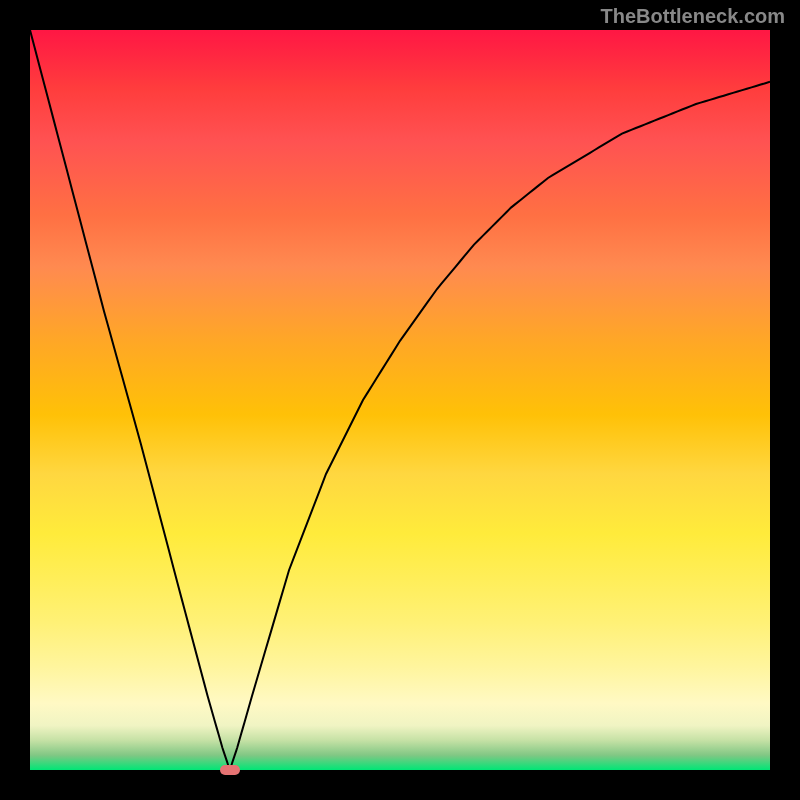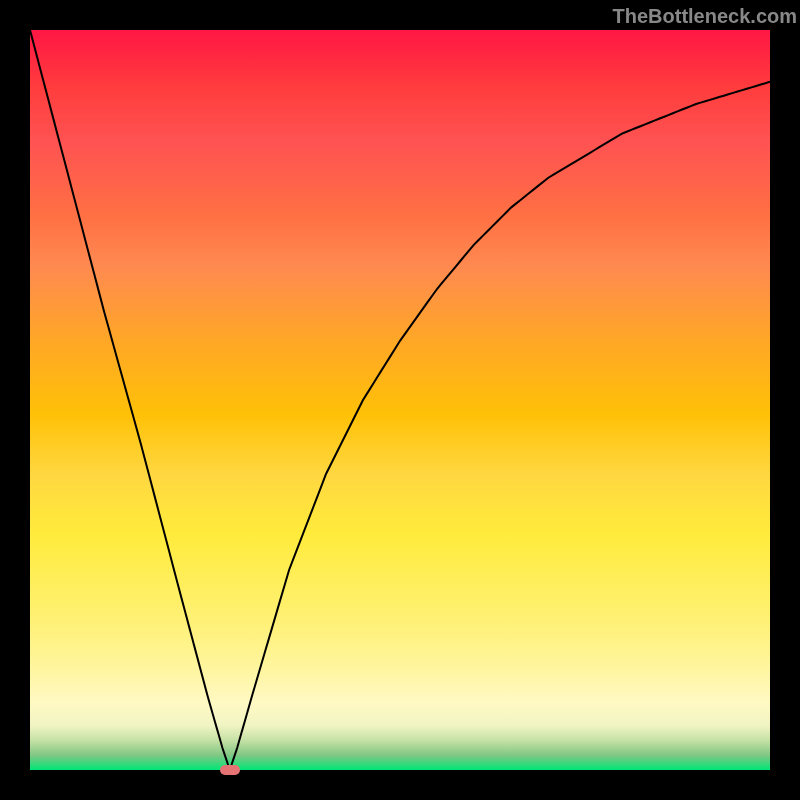--- a/index.html
+++ b/index.html
@@ -10,21 +10,21 @@
     body {
       width: 800px;
       height: 800px;
       background: #000;
       position: relative;
       overflow: hidden;
     }
     .watermark {
       position: absolute;
       top: 5px;
-      right: 3px;
+      right: 15px;
       color: #888;
       font-family: Arial, sans-serif;
       font-size: 20px;
       font-weight: bold;
       z-index: 10;
     }
     .plot-area {
       position: absolute;
       top: 30px;
       left: 30px;

